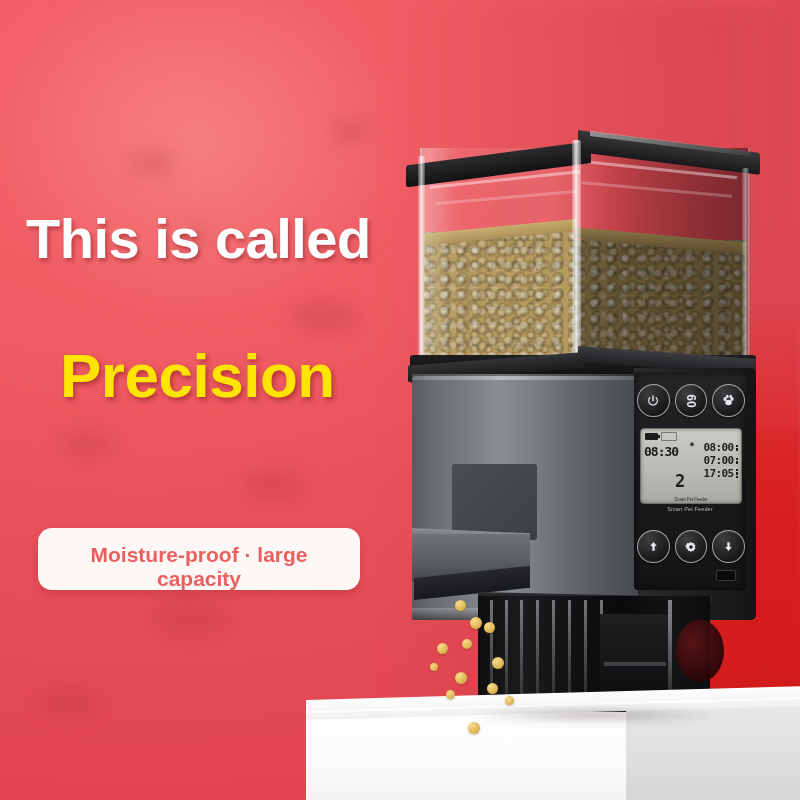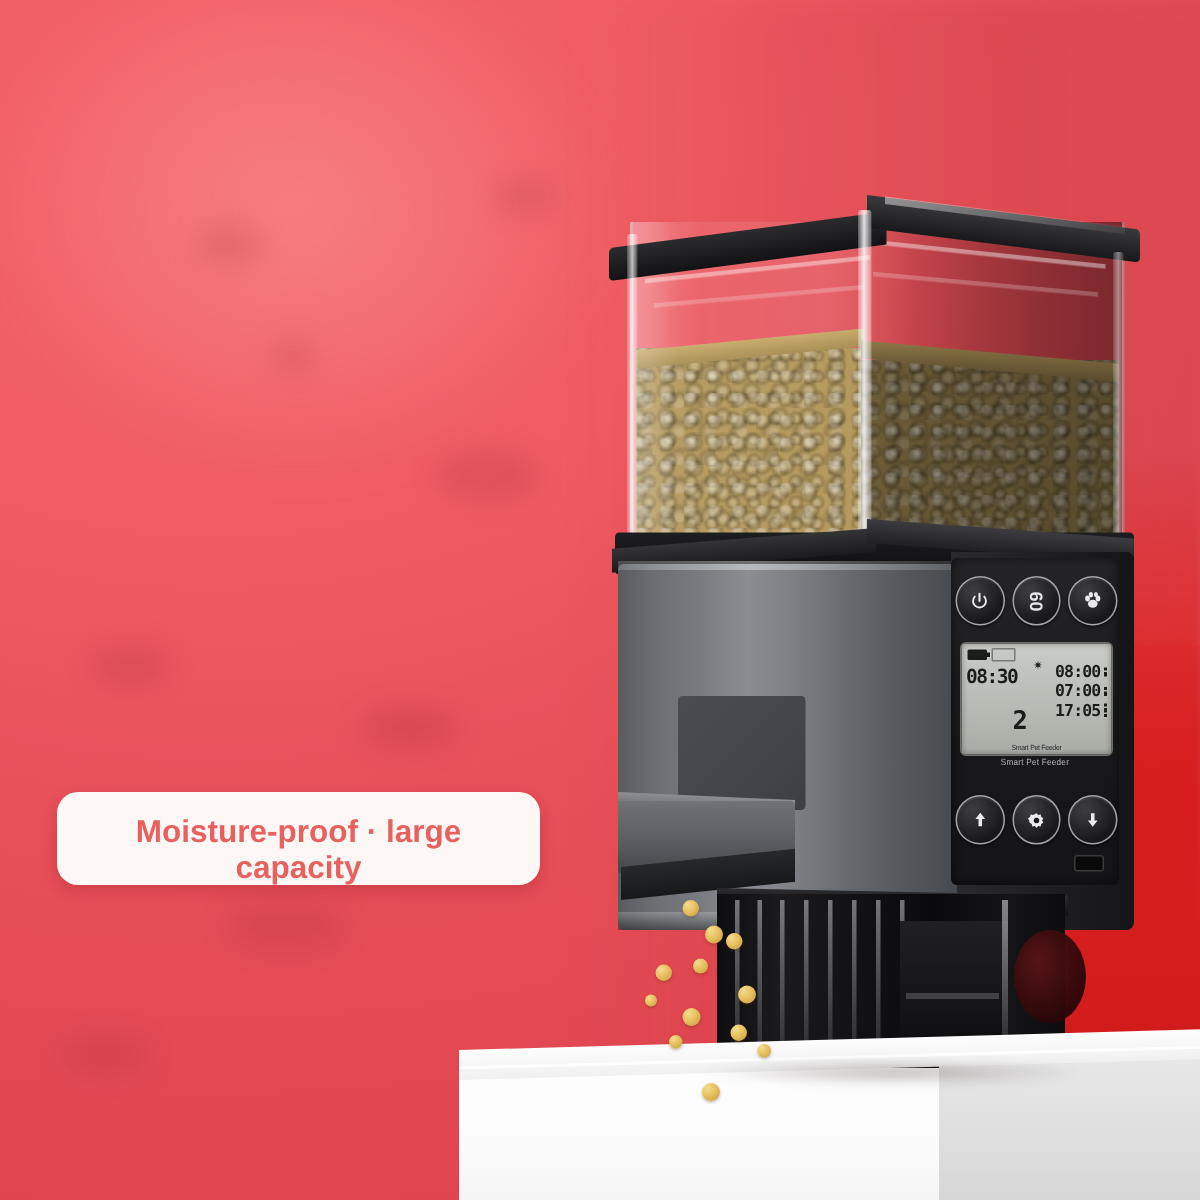--- a/index.html
+++ b/index.html
@@ -725,20 +725,22 @@
         <div class="pellet" style="left: 492px; top: 657px; width: 12px; height: 12px;"></div>
         <div class="pellet" style="left: 455px; top: 672px; width: 12px; height: 12px;"></div>
         <div class="pellet" style="left: 487px; top: 683px; width: 11px; height: 11px;"></div>
         <div class="pellet" style="left: 468px; top: 722px; width: 12px; height: 12px;"></div>
         <div class="pellet" style="left: 446px; top: 690px; width: 9px; height: 9px;"></div>
         <div class="pellet" style="left: 505px; top: 696px; width: 9px; height: 9px;"></div>
         <div class="pellet" style="left: 430px; top: 663px; width: 8px; height: 8px;"></div>
       </div>
   </div>
 
+  <div class="headline">This is called</div>
+  <div class="subhead">Precision</div>
 
   <div class="badge">
     <div class="badge-text">
       <span>Moisture-proof · large</span><br>
       <span>capacity</span>
     </div>
   </div>
 
 </div>
 

